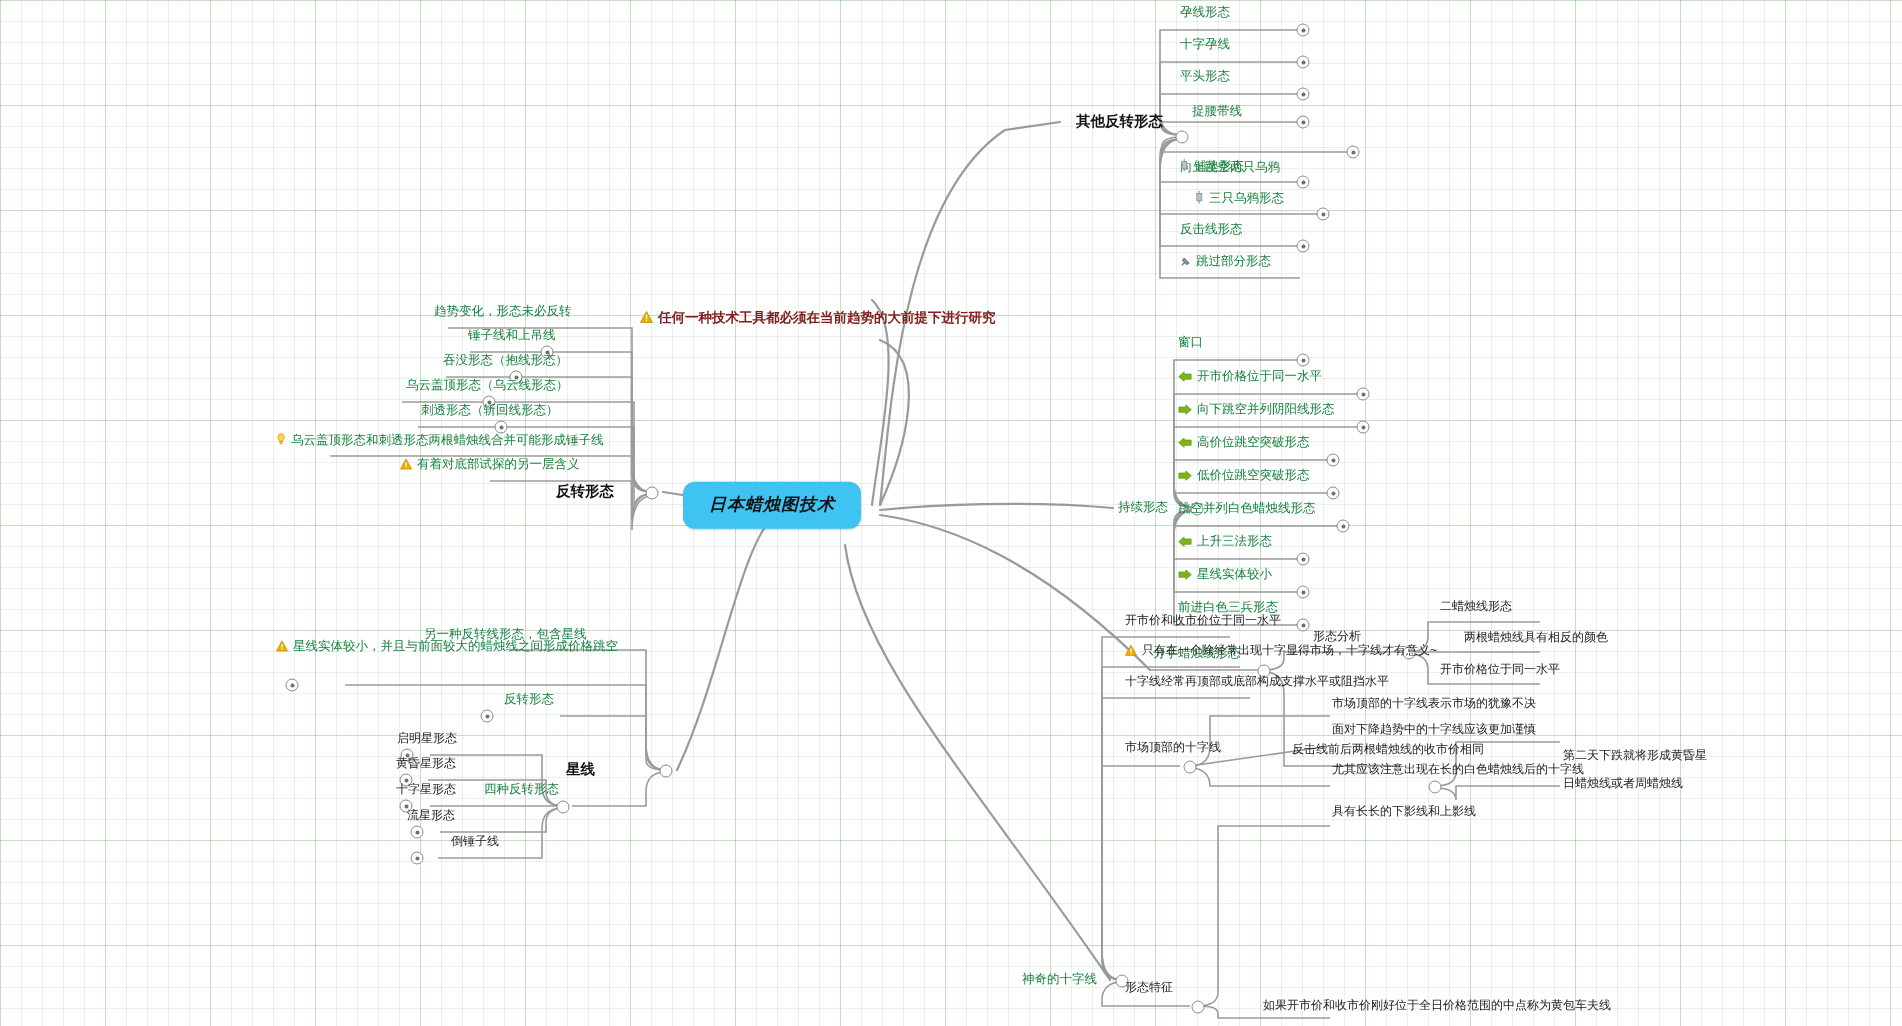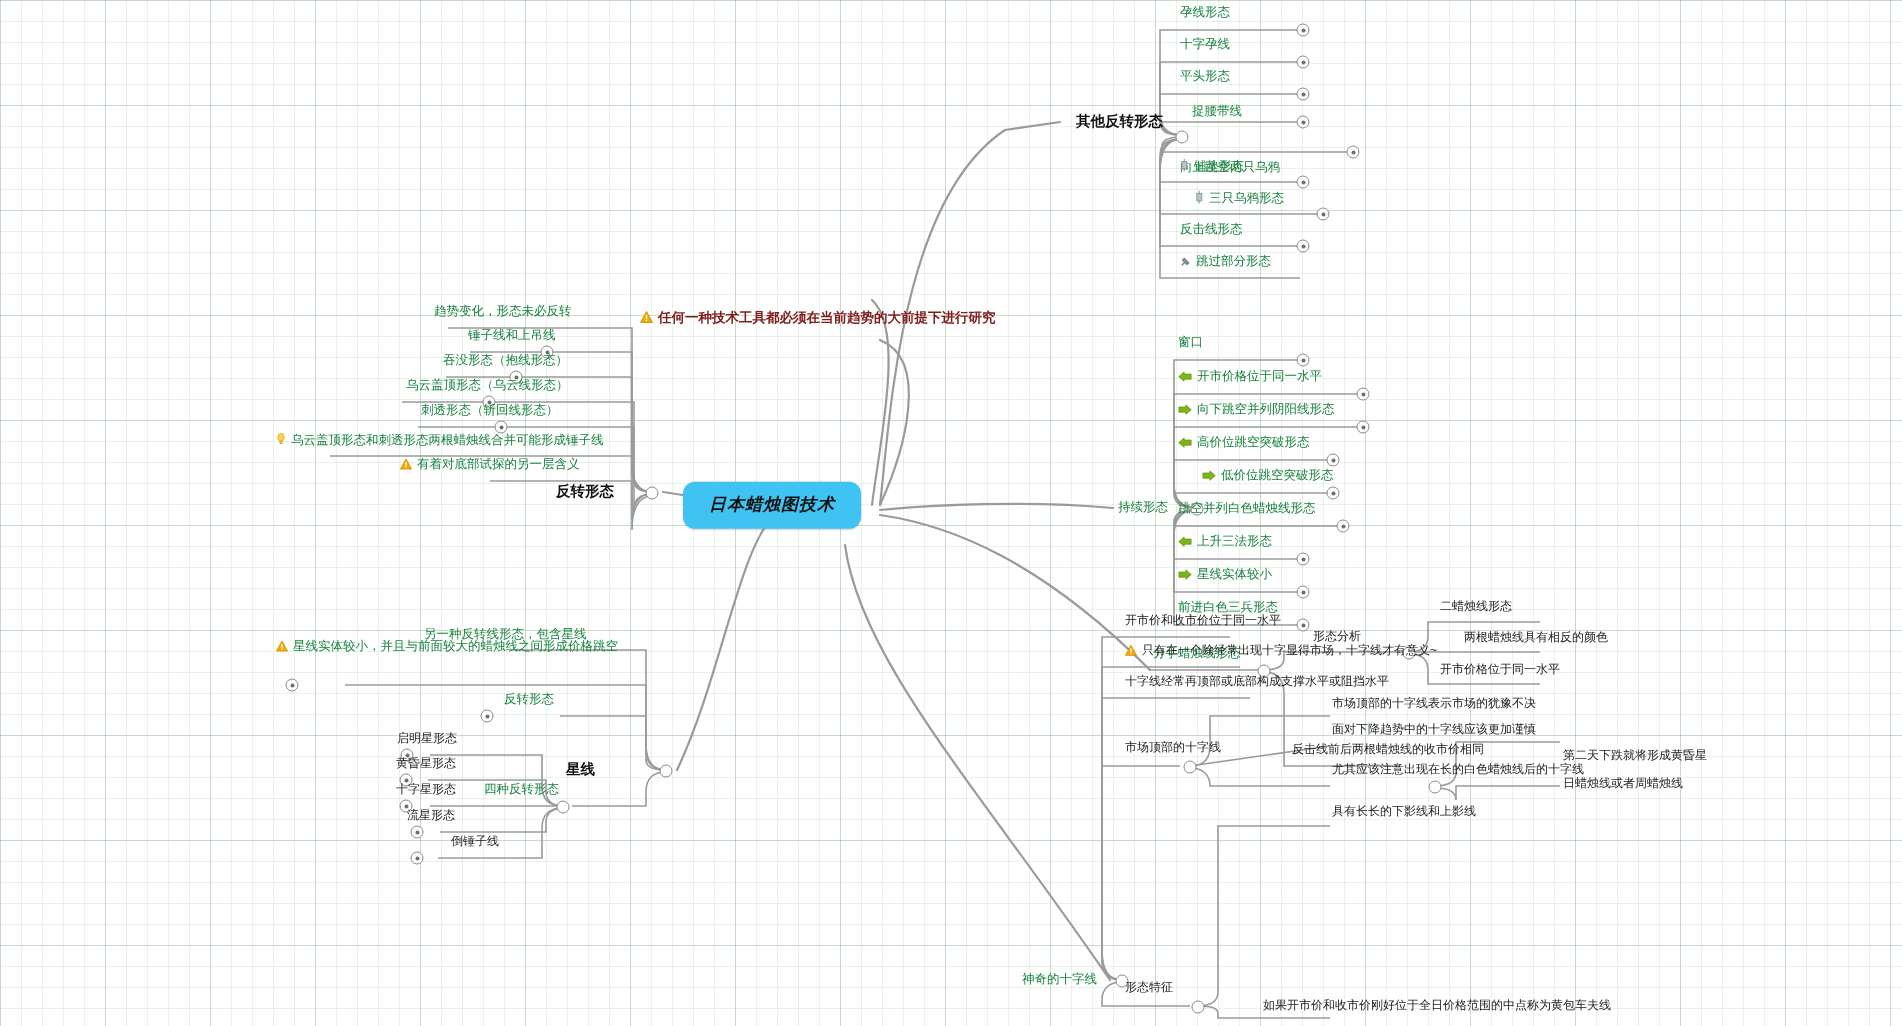--- a/index.html
+++ b/index.html
@@ -245,21 +245,21 @@
 </div>
 <div class="collapse" style="left:1363px;top:427px;"></div>
 
 <div class="node lvl-2" style="left:1178px;top:443px;">
   <span class="ico"><svg width="14" height="11" viewBox="0 0 16 12">
         <path d="M15 3 L7 3 L7 0.6 L0.8 6 L7 11.4 L7 9 L15 9 Z" fill="#7cb518" stroke="#5f8f0f" stroke-width="0.8"></path>
       </svg></span><span>高价位跳空突破形态</span>
 </div>
 <div class="collapse" style="left:1333px;top:460px;"></div>
 
-<div class="node lvl-2" style="left:1178px;top:476px;margin-left:24px;">
+<div class="node lvl-2" style="left:1178px;top:476px;">
   <span class="ico"><svg width="14" height="11" viewBox="0 0 16 12">
         <path d="M1 3 L9 3 L9 0.6 L15.2 6 L9 11.4 L9 9 L1 9 Z" fill="#7cb518" stroke="#5f8f0f" stroke-width="0.8"></path>
       </svg></span><span>低价位跳空突破形态</span>
 </div>
 <div class="collapse" style="left:1333px;top:493px;"></div>
 
 <div class="node lvl-2" style="left:1178px;top:509px;"><span>跳空并列白色蜡烛线形态</span></div>
 <div class="collapse" style="left:1343px;top:526px;"></div>
 
 <div class="node lvl-2" style="left:1178px;top:542px;">

